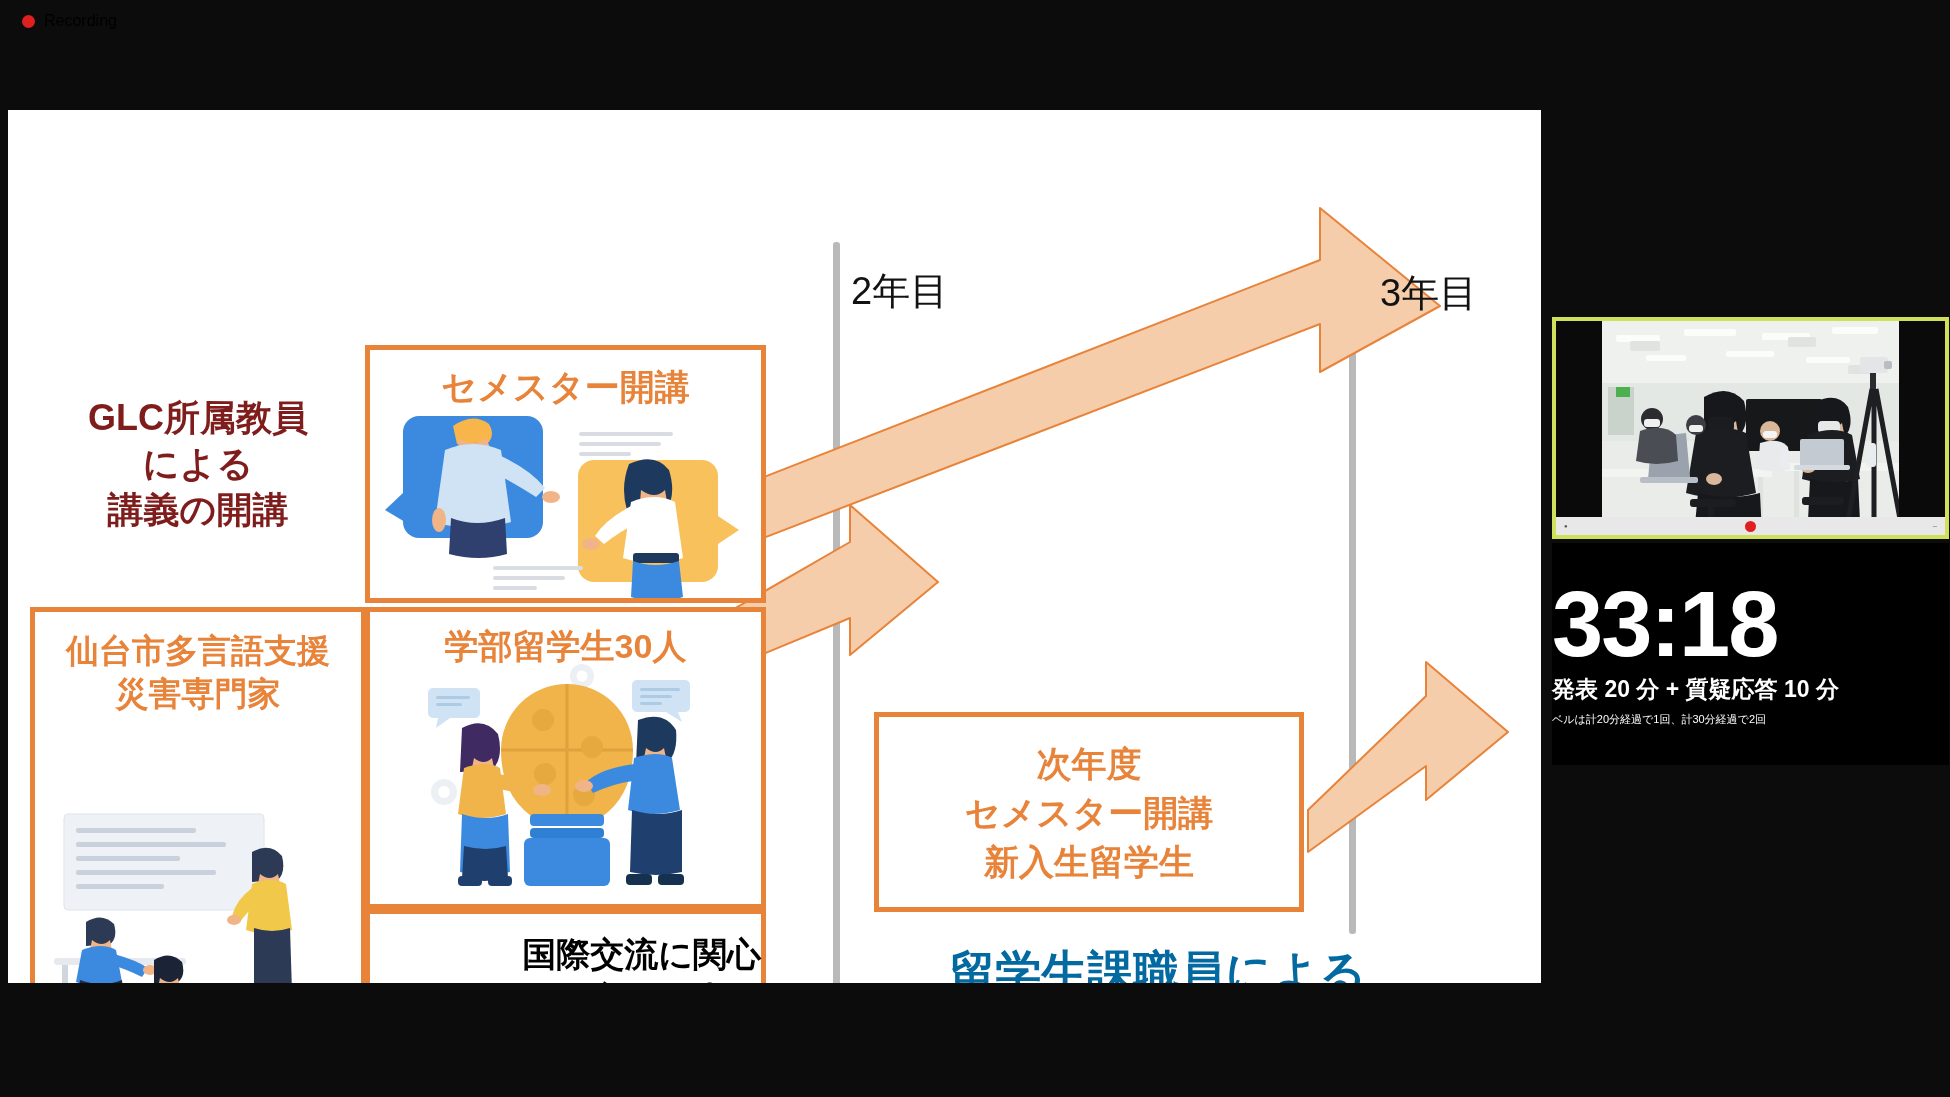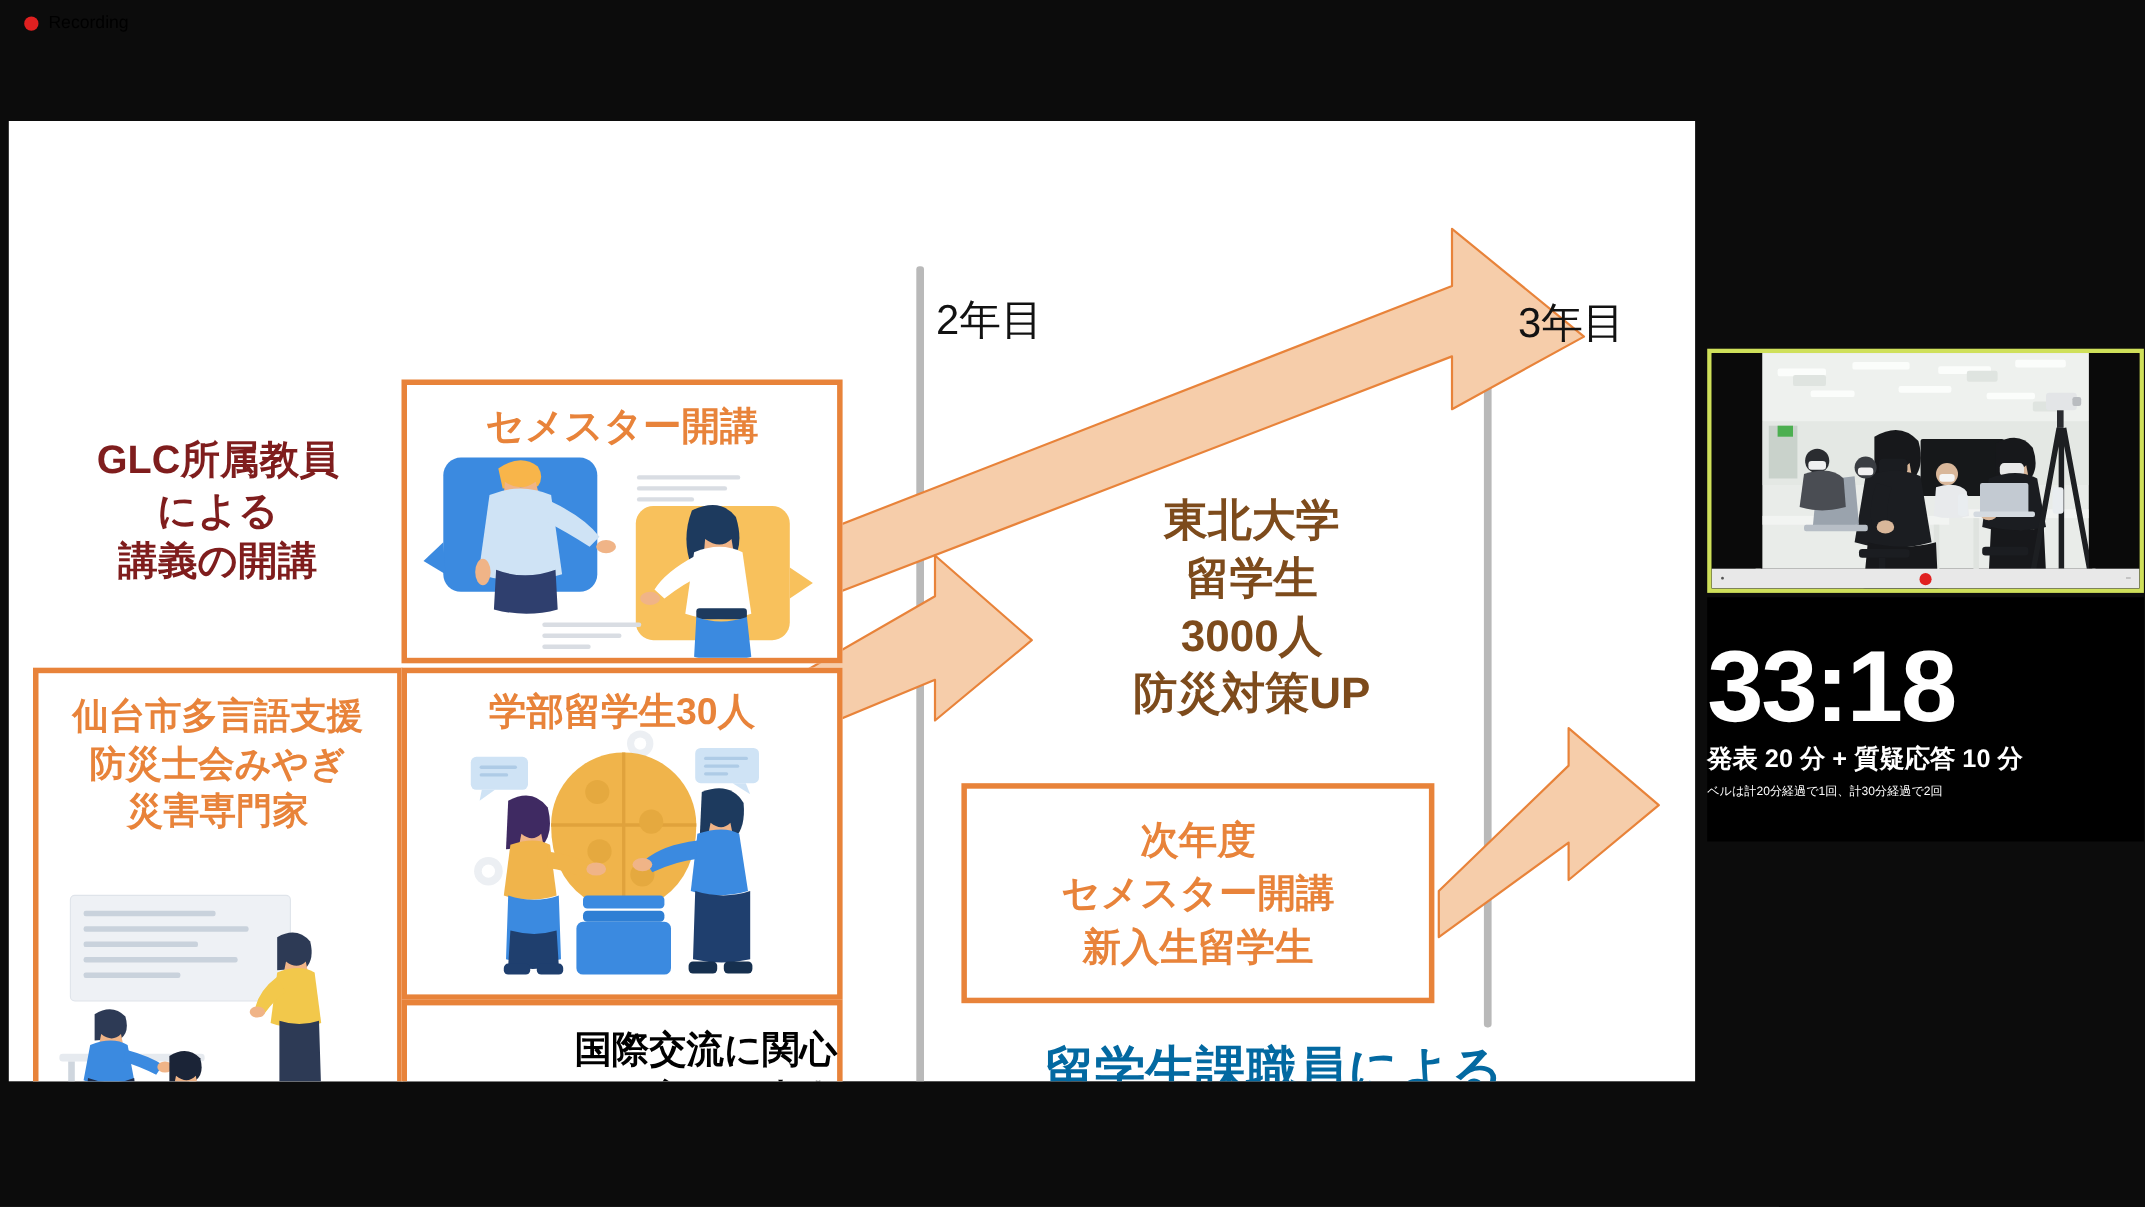--- a/index.html
+++ b/index.html
@@ -162,21 +162,20 @@
         <rect x="196" y="54" width="52" height="4" rx="2"></rect>
         <rect x="110" y="168" width="90" height="4" rx="2"></rect>
         <rect x="110" y="178" width="72" height="4" rx="2"></rect>
         <rect x="110" y="188" width="44" height="4" rx="2"></rect>
       </g>
     </svg>
 
     <div class="obox" id="box-sendai">
       <div class="sendai-text">
         <div>仙台市多言語支援</div>
-        <div>防災士会みやぎ</div>
         <div>災害専門家</div>
       </div>
     </div>
 
     <svg class="ill" id="ill-class" viewBox="0 0 300 252">
       <rect x="18" y="4" width="200" height="96" rx="4" fill="#eef1f5" stroke="#dfe4ea"></rect>
       <g fill="#c9d2dc">
         <rect x="30" y="18" width="120" height="5" rx="2"></rect>
         <rect x="30" y="32" width="150" height="5" rx="2"></rect>
         <rect x="30" y="46" width="104" height="5" rx="2"></rect>
@@ -283,26 +282,20 @@
     </svg>
 
     <div class="obox" id="box-japan">
       <div class="japan-text">
         <div>国際交流に関心</div>
         <div>の高い日本人</div>
 
       </div>
     </div>
 
-    <div id="center-text">
-      <div>東北大学</div>
-      <div>留学生</div>
-      <div>3000人</div>
-      <div>防災対策UP</div>
-    </div>
 
     <div class="obox" id="box-next">
       <div class="next-text">
         <div>次年度</div>
         <div>セメスター開講</div>
         <div>新入生留学生</div>
       </div>
     </div>
 
     <div id="bottom-text">

